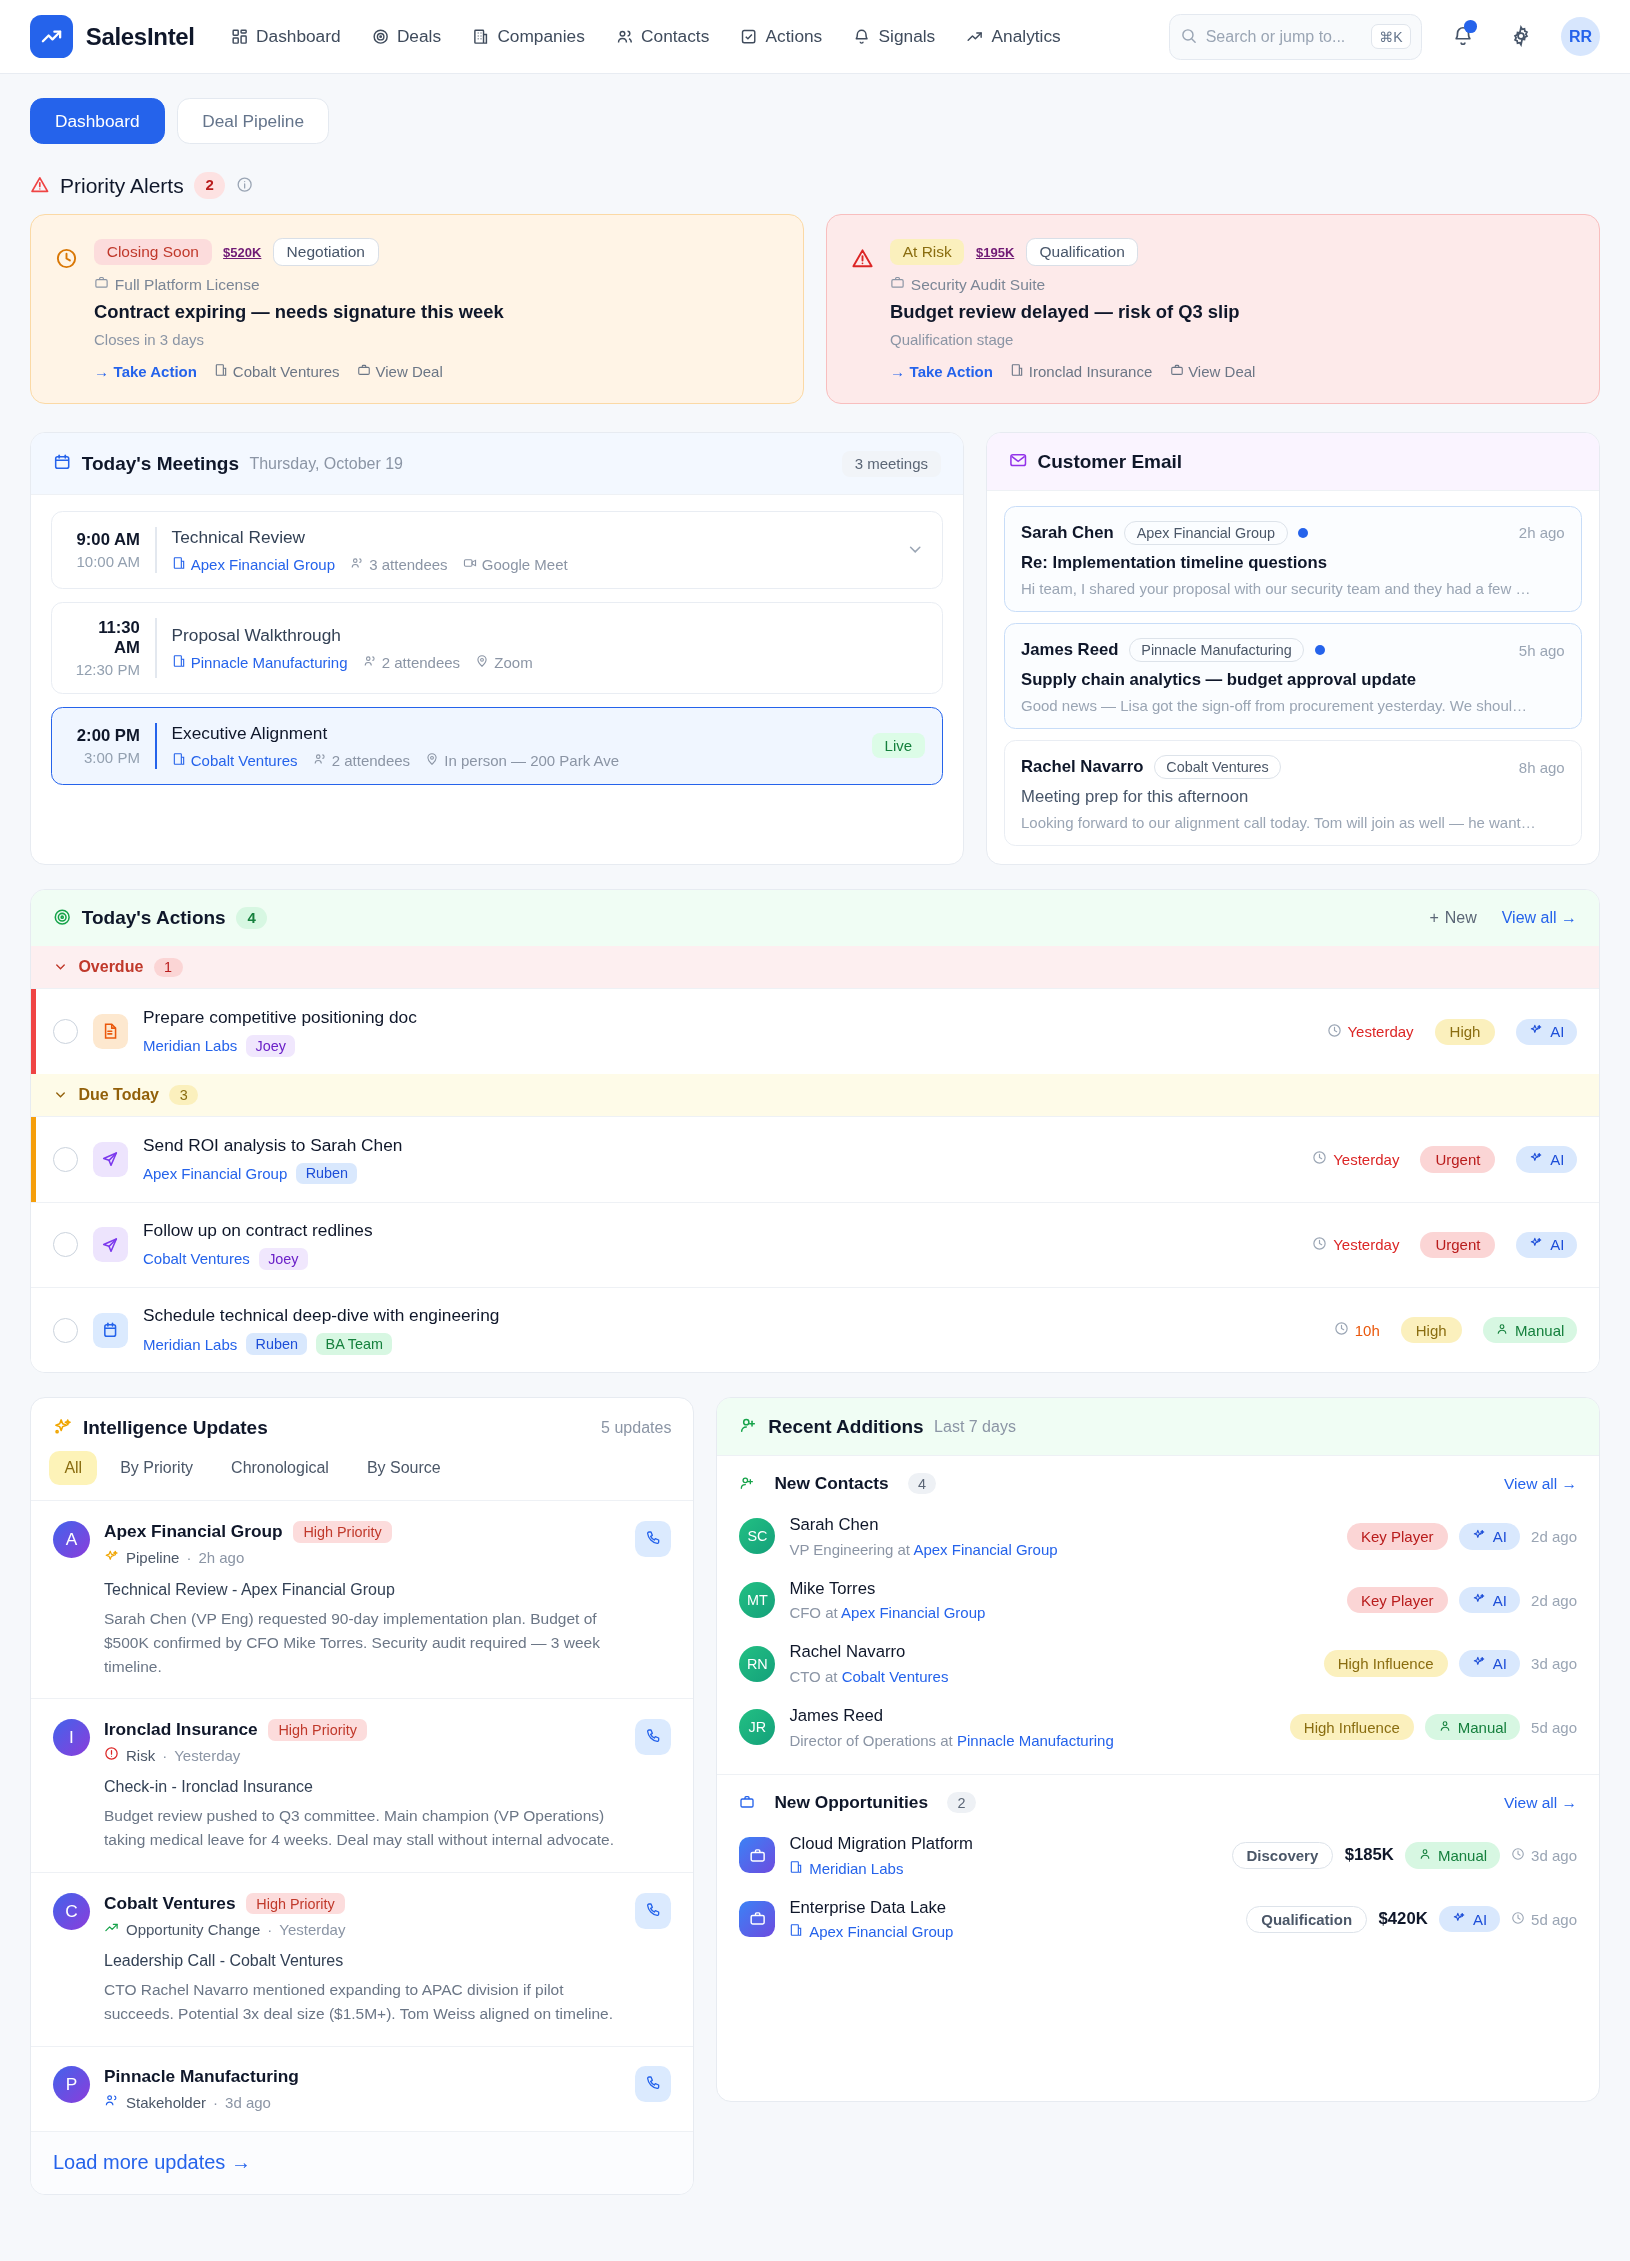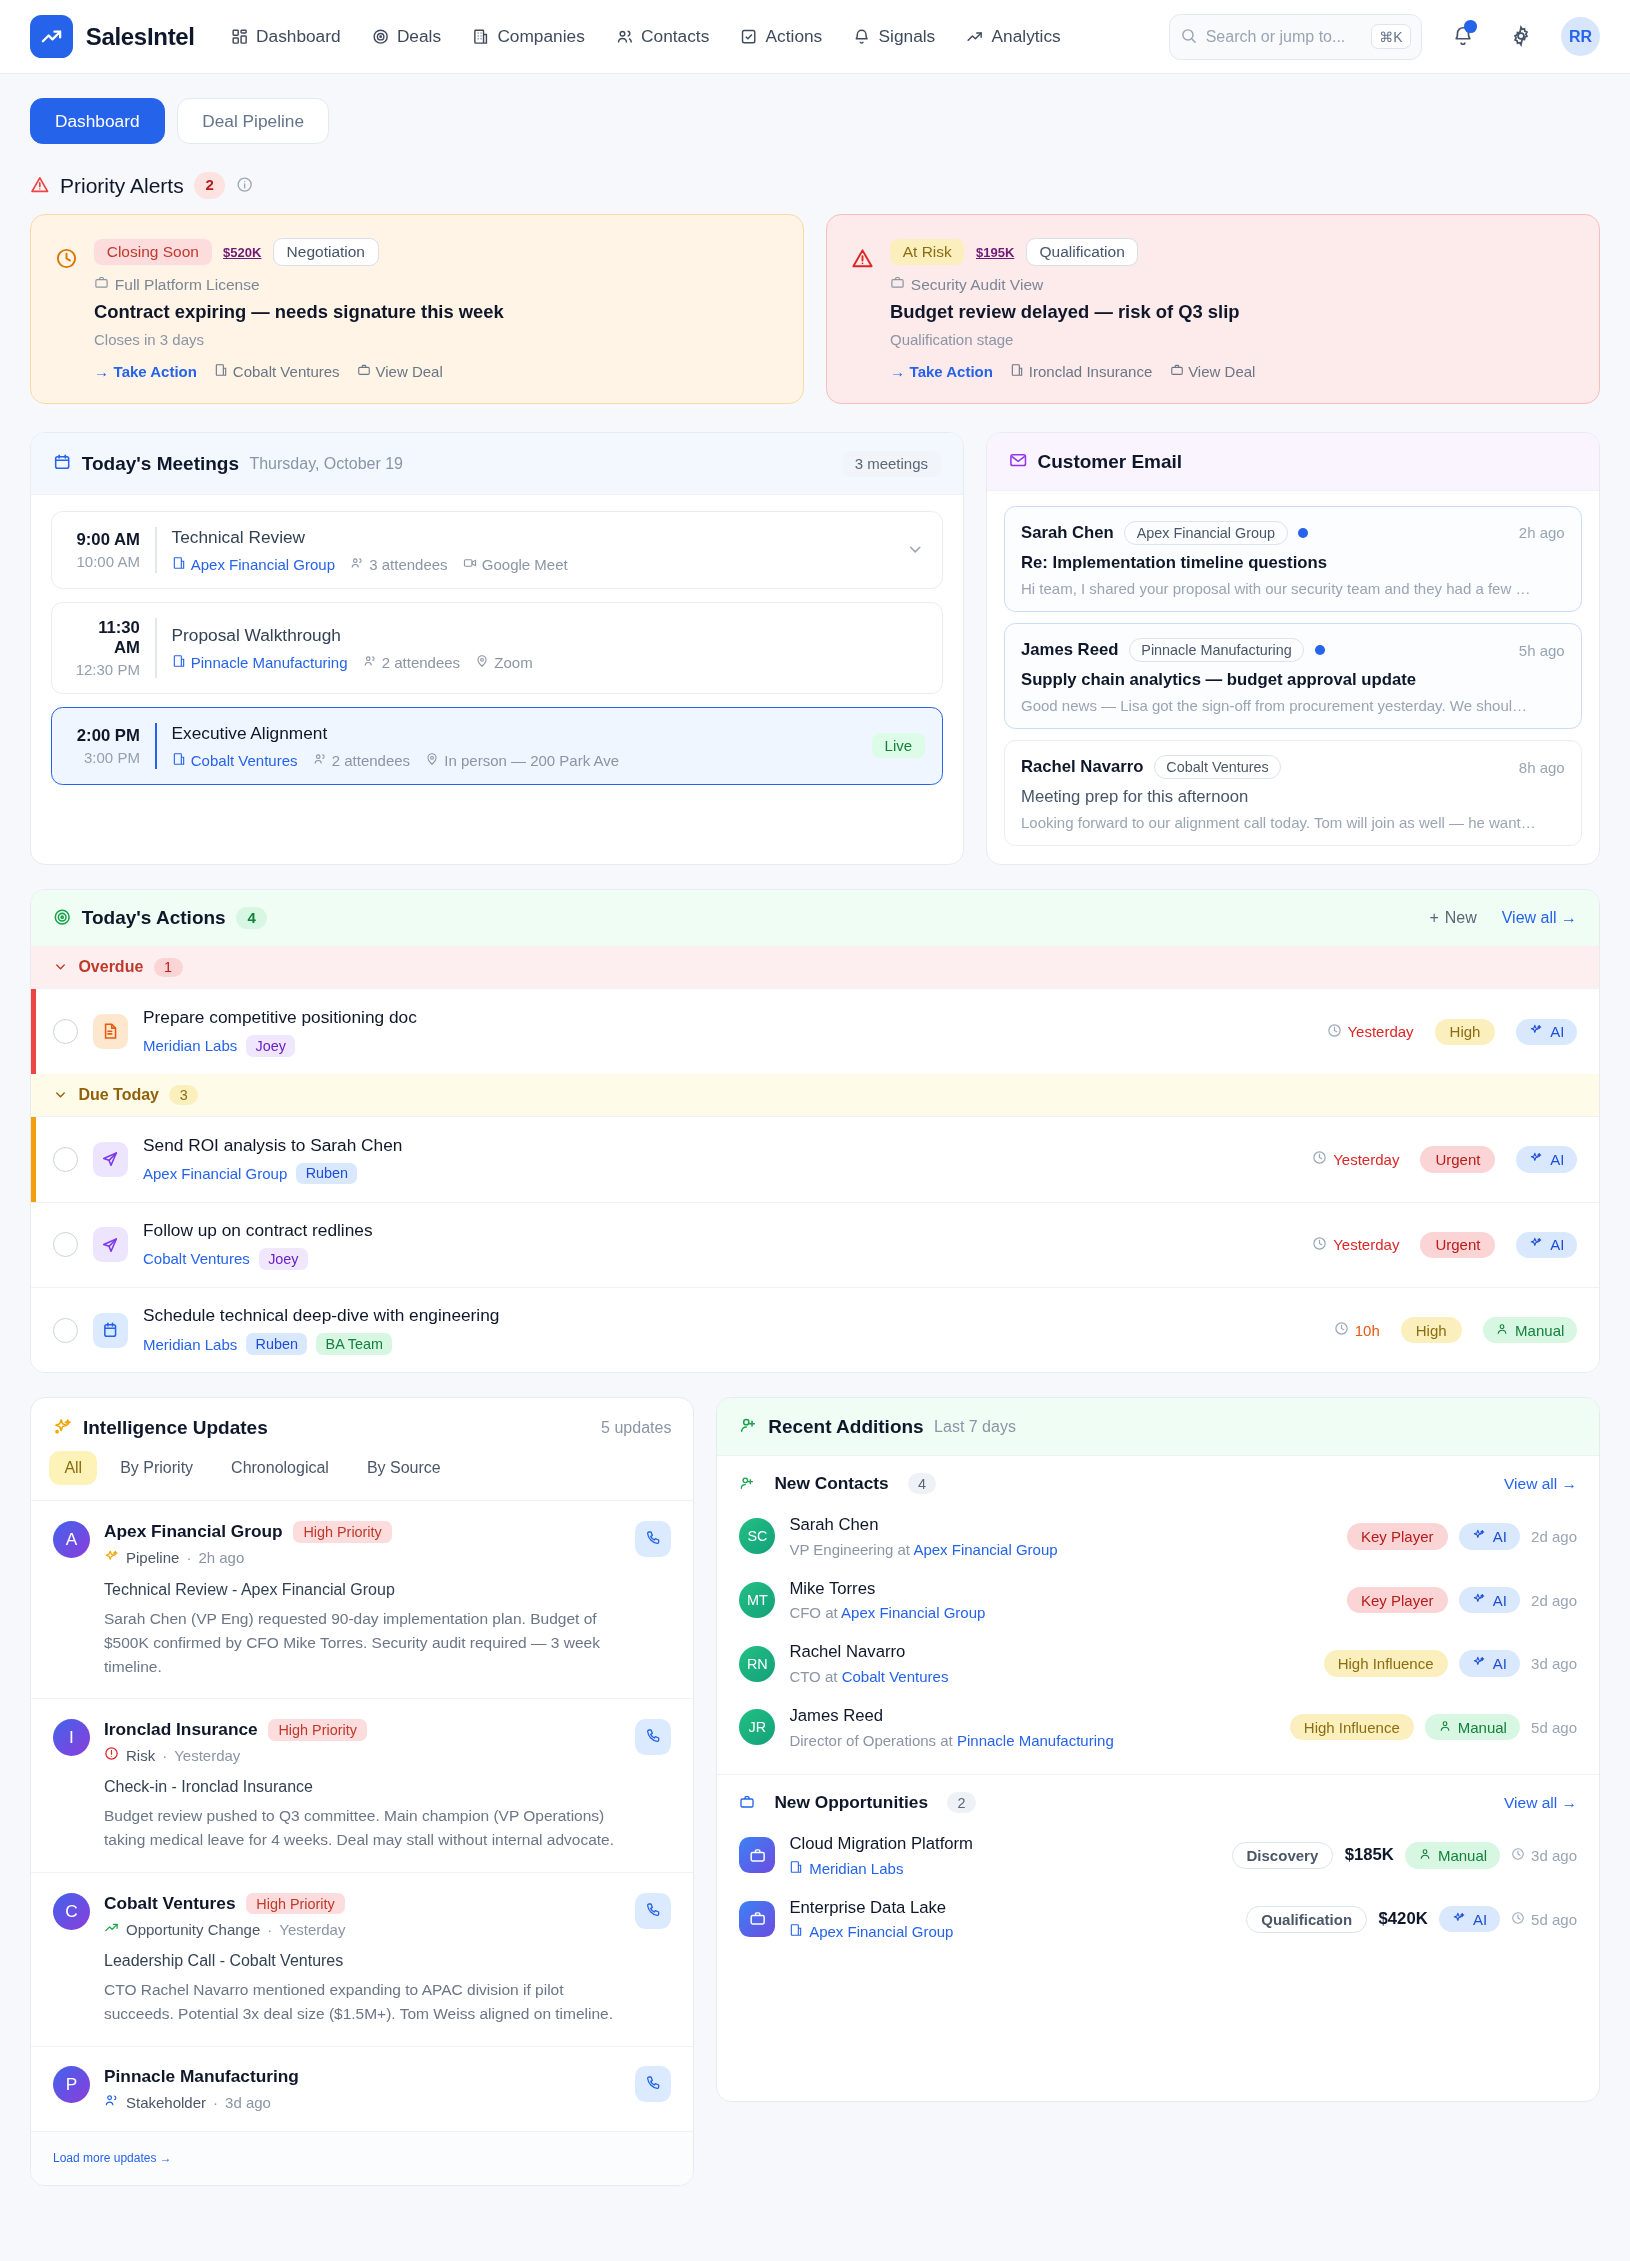--- a/index.html
+++ b/index.html
@@ -209,21 +209,21 @@
   .iu-r1 { display: flex; align-items: center; gap: 10.4px; margin-bottom: 5.8px; }
   .iu-co { font-size: 17.3px; font-weight: bold; color: #0f172a; }
   .badge-hp { background: #fcdcdc; color: #c0392b; font-size: 14.4px; border-radius: 7px; padding: 2.9px 10.4px; }
   .iu-r2 { display: flex; align-items: center; gap: 7px; font-size: 15px; color: #8b95a5; }
   .iu-kind { color: #4b5768; }
   .iu-ttl { font-size: 16px; color: #334155; margin: 14px 0 8px 0; }
   .iu-txt { font-size: 15.5px; color: #6b7686; line-height: 1.55; }
   .iu-call { width: 36px; height: 36px; border-radius: 10.4px; background: #dbeafe;
     display: flex; align-items: center; justify-content: center; flex-shrink: 0; cursor: pointer; }
   .iu-more { padding: 19.6px 22px; background: #fbfcfe; }
-  .iu-more span { font-size: 12px; color: #2563eb; cursor: pointer; }
+  .iu-more span { font-size: 20px; color: #2563eb; cursor: pointer; }
 
   
   .ra-sub { padding: 17.3px 22px 10.4px 22px; display: flex; align-items: center; gap: 19px; }
   .ra-sub .lbl { font-size: 17.3px; font-weight: bold; color: #0f172a; }
   .ra-sub .cnt { background: #eef1f5; color: #5b6676; font-size: 14.4px; border-radius: 575px; padding: 2.3px 10.4px; }
   .ra-sub .va { margin-left: auto; font-size: 15.5px; color: #2563eb; cursor: pointer; }
   .ra-item { display: flex; align-items: center; gap: 14px; padding: 10.4px 22px 10.4px 22px; }
   .ra-av { width: 36px; height: 36px; border-radius: 50%; background: linear-gradient(135deg,#22c083,#14a07a);
     color: #fff; font-size: 14.4px; display: flex; align-items: center; justify-content: center; flex-shrink: 0; }
   .ra-ico { width: 36px; height: 36px; border-radius: 10.4px; background: linear-gradient(135deg,#3b82f6,#6d4bdf);
@@ -435,21 +435,21 @@
         <div class="alert-row1">
           <span class="badge-soft-yellow">At Risk</span>
           <span class="alert-amt">$195K</span>
           <span class="badge-outline">Qualification</span>
         </div>
         <div class="alert-sub">
           <span><svg width="15" height="15" viewBox="0 0 24 24" fill="none" stroke="#8b95a5" stroke-width="1.9">
                 <rect x="3" y="7.5" width="18" height="12" rx="2"></rect>
                 <path d="M9 7.5V5.5a1.5 1.5 0 011.5-1.5h3A1.5 1.5 0 0115 5.5v2"></path>
               </svg></span>
-          <span>Security Audit View</span>
+          <span>Security Audit Suite</span>
         </div>
         <div class="alert-title">Budget review delayed — risk of Q3 slip</div>
         <div class="alert-meta">Qualification stage</div>
         <div class="alert-links">
           <span class="lnk-blue">
             <span>→</span>
             <span>Take Action</span>
           </span>
           <span class="lnk-grey">
             <span><svg width="14" height="14" viewBox="0 0 24 24" fill="none" stroke="#6b7686" stroke-width="1.9">

